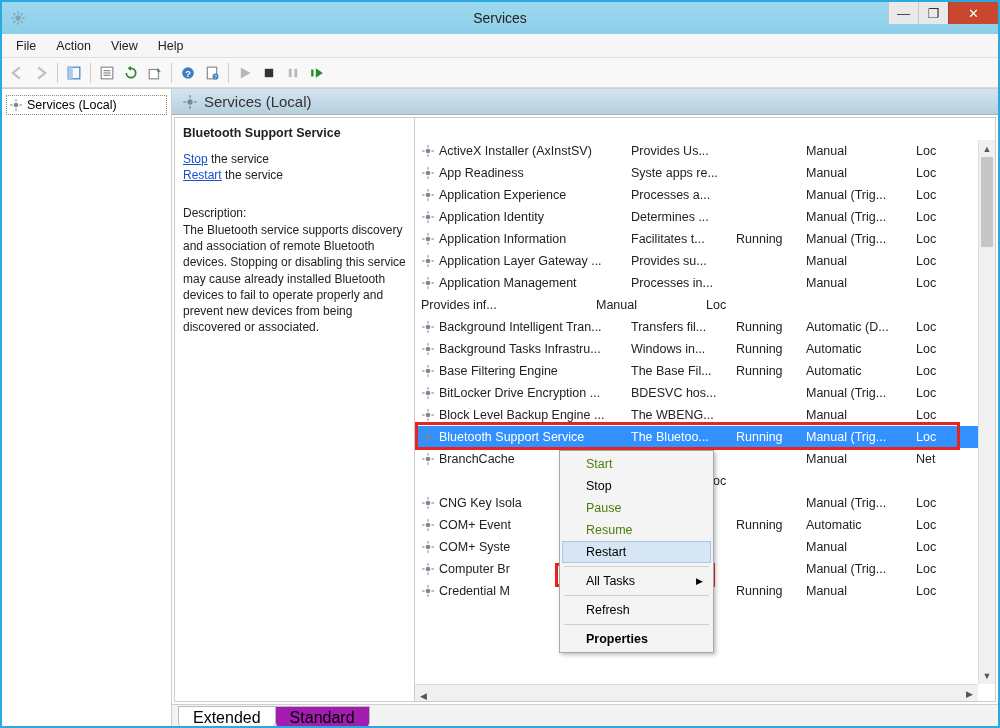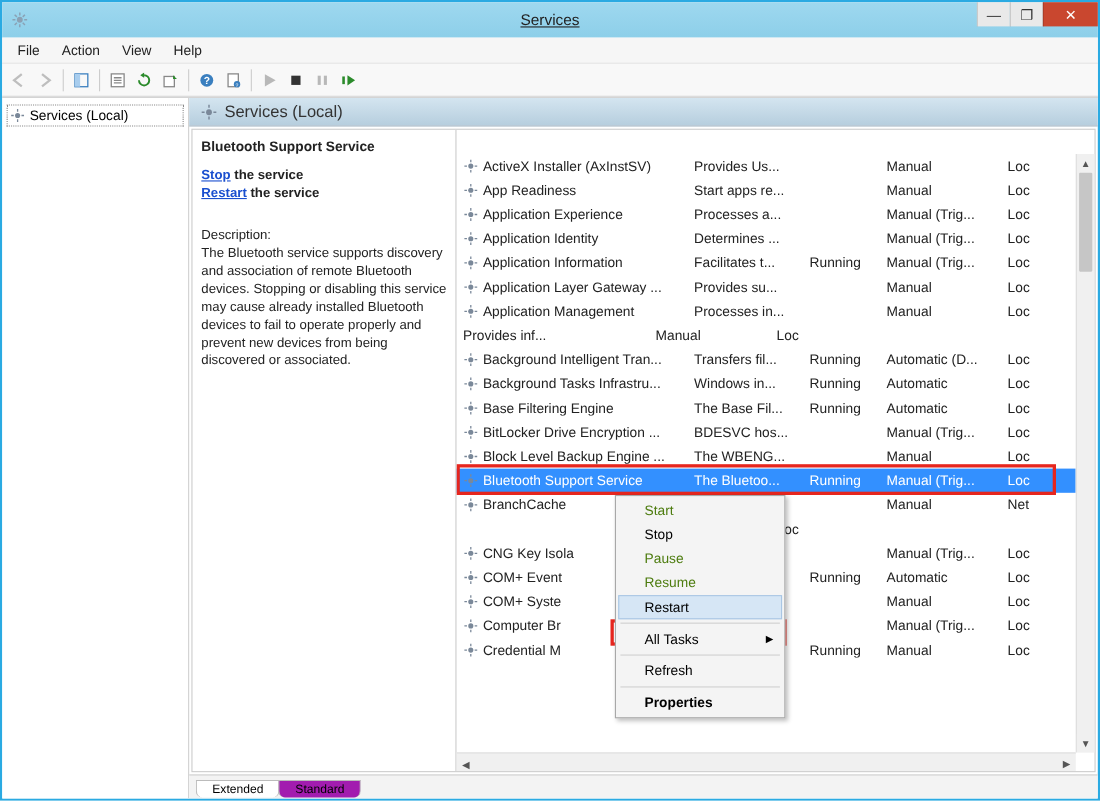--- a/index.html
+++ b/index.html
@@ -2,21 +2,21 @@
 <html><head>
 <meta charset="utf-8">
 <style>
 * { box-sizing: border-box; margin: 0; padding: 0; font-family: "Segoe UI", Tahoma, sans-serif; }
 body { width: 1000px; height: 728px; background: #fff; overflow: hidden; position: relative; }
 
 .window-border { border: 2px solid #2aaae2; height: 728px; display: flex; flex-direction: column; }
 
 .titlebar { height: 32px; background: linear-gradient(#9ed8ef,#8dcfe9); display: flex; align-items: center; position: relative; }
 .titlebar .icon { width: 16px; height: 16px; margin: 0 8px; }
-.titlebar .title { position: absolute; left: 50%; transform: translateX(-50%); font-size: 14px; color: #222; text-decoration: underline; }
+.titlebar .title { position: absolute; left: 50%; transform: translateX(-50%); font-size: 14px; color: #222; }
 .win-controls { position: absolute; right: 0; top: 0; display: flex; height: 22px; }
 .win-btn { width: 30px; height: 22px; display: flex; align-items: center; justify-content: center; font-size: 13px; border-left: 1px solid rgba(0,0,0,.15); color: #333; background: #e9e9e9; cursor: pointer; }
 .win-btn.close { width: 50px; background: #c9472f; color: #fff; }
 
 .menubar { height: 24px; background: #f6f6f6; border-bottom: 1px solid #e0e0e0; display: flex; align-items: center; padding: 0 4px; font-size: 12.5px; color: #222; }
 .menu-item { padding: 2px 10px; cursor: pointer; }
 
 .toolbar { height: 30px; background: #f8f8f8; border-bottom: 1px solid #d9d9d9; display: flex; align-items: center; padding: 0 4px; gap: 2px; }
 .tb-btn { width: 22px; height: 22px; display: flex; align-items: center; justify-content: center; cursor: pointer; border: 1px solid transparent; }
 .tb-sep { width: 1px; height: 20px; background: #ccc; margin: 0 3px; }
@@ -27,21 +27,21 @@
 .tree-pane { width: 170px; border-right: 1px solid #d0d0d0; background: #fff; padding: 6px 4px; font-size: 12.5px; }
 .tree-item { display: flex; align-items: center; gap: 4px; padding: 2px 2px; cursor: pointer; border: 1px dotted #888; }
 .tree-item .gear { width: 14px; height: 14px; }
 
 .content { flex: 1; display: flex; flex-direction: column; position: relative; }
 .content-header { height: 26px; background: linear-gradient(#d4e5f0,#b6cede); display: flex; align-items: center; padding: 0 10px; gap: 6px; font-size: 15px; color: #333; border-bottom: 1px solid #9fb4c2; }
 .content-body { flex: 1; display: flex; border: 1px solid #ccc; margin: 2px; overflow: hidden; justify-content: flex-end; }
 .desc-pane { width: 240px; border-right: 1px solid #ccc; padding: 8px; font-size: 12px; color: #222; }
 .desc-pane .svc-title { font-weight: bold; margin-bottom: 12px; font-size: 12.5px; }
 .desc-pane .link { color: #1a4fcf; text-decoration: underline; cursor: pointer; }
-.desc-pane .action-line { margin-bottom: 2px; font-weight: bold; }
+.desc-pane .action-line { margin-bottom: 2px; }
 .desc-pane .desc-label { margin-top: 24px; margin-bottom: 2px; }
 .desc-pane .desc-text { line-height: 1.35; }
 
 .list-pane { flex: 1; position: relative; overflow: hidden; }
 .list-header { display: flex; height: 22px; border-bottom: 1px solid #d0d0d0; font-size: 12.5px; background: #fdfdfd; }
 .col { padding: 2px 6px; border-right: 1px solid #e0e0e0; display: flex; align-items: center; white-space: nowrap; overflow: hidden; }
 .c-name { width: 210px; }
 .c-desc { width: 105px; }
 .c-status { width: 70px; }
 .c-startup { width: 110px; }
@@ -63,21 +63,21 @@
 
 .scroll-v { position: absolute; right: 0; top: 22px; bottom: 17px; width: 17px; background: #f0f0f0; border-left: 1px solid #ddd; }
 .scroll-v .arrow { height: 17px; display: flex; align-items: center; justify-content: center; background: #f0f0f0; font-size: 9px; color: #555; cursor: pointer; }
 .scroll-v .track { position: absolute; top: 17px; bottom: 17px; left: 0; right: 0; }
 .scroll-v .thumb { position: absolute; left: 2px; right: 2px; top: 0; height: 90px; background: #c6c6c6; border-radius: 1px; }
 .scroll-v .arrow.down { position: absolute; bottom: 0; width: 100%; }
 .scroll-h { position: absolute; left: 0; right: 17px; bottom: 0; height: 17px; background: #f0f0f0; border-top: 1px solid #ddd; }
 .scroll-h .arrow { width: 17px; height: 17px; display: inline-flex; align-items: center; justify-content: center; font-size: 9px; color: #555; cursor: pointer; }
 .scroll-h .arrow.right { position: absolute; right: 0; }
 
-.tabs-strip { height: 22px; background: #f3f3f3; border-top: 1px solid #d0d0d0; display: flex; align-items: center; padding-left: 6px; font-size: 11px; }
+.tabs-strip { height: 22px; background: #f3f3f3; border-top: 1px solid #d0d0d0; display: flex; align-items: flex-start; padding-left: 6px; font-size: 16px; }
 .tab { padding: 2px 14px 1px; border: 1px solid #bbb; border-bottom: none; margin-right: -1px; background: #a21caf; border-radius: 0 0 6px 6px; cursor: pointer; position: relative; top: 1px; }
 .tab.active { background: #fff; }
 
 .statusbar { height: 22px; border-top: 1px solid #d0d0d0; background: #f3f3f3; font-size: 12px; display: flex; align-items: center; padding: 0 8px; color: #222; }
 
 .context-menu { position: absolute; background: #f4f4f4; border: 1px solid #a8a8a8; box-shadow: 2px 2px 4px rgba(0,0,0,.25); font-size: 12.5px; z-index: 10; width: 155px; padding: 2px; }
 .ctx-item { padding: 4px 10px 4px 24px; cursor: pointer; position: relative; }
 .ctx-item.disabled { color: #4d7c0f; cursor: default; }
 .ctx-item.hover { background: #d6e6f5; border: 1px solid #a9c6e4; padding: 3px 9px 3px 23px; }
 .ctx-sep { height: 1px; background: #cfcfcf; margin: 3px 2px; }
@@ -261,21 +261,21 @@
                     <circle cx="12" cy="12" r="4"></circle>
                     <g stroke="#7a8899" stroke-width="2">
                       <line x1="12" y1="2" x2="12" y2="6"></line>
                       <line x1="12" y1="18" x2="12" y2="22"></line>
                       <line x1="2" y1="12" x2="6" y2="12"></line>
                       <line x1="18" y1="12" x2="22" y2="12"></line>
                     </g>
                   </svg>
                   <span>App Readiness</span>
                 </div>
-                <div class="cell desc-cell">Start apps re...</div>
+                <div class="cell desc-cell">Syste apps re...</div>
                 <div class="cell status-cell"></div>
                 <div class="cell startup-cell">Manual</div>
                 <div class="cell log-cell">Loc</div>
               </div>
               <div class="row">
                 <div class="cell name-cell">
                   <svg class="gear gear-svg" viewBox="0 0 24 24">
                     <circle cx="12" cy="12" r="4"></circle>
                     <g stroke="#7a8899" stroke-width="2">
                       <line x1="12" y1="2" x2="12" y2="6"></line>

